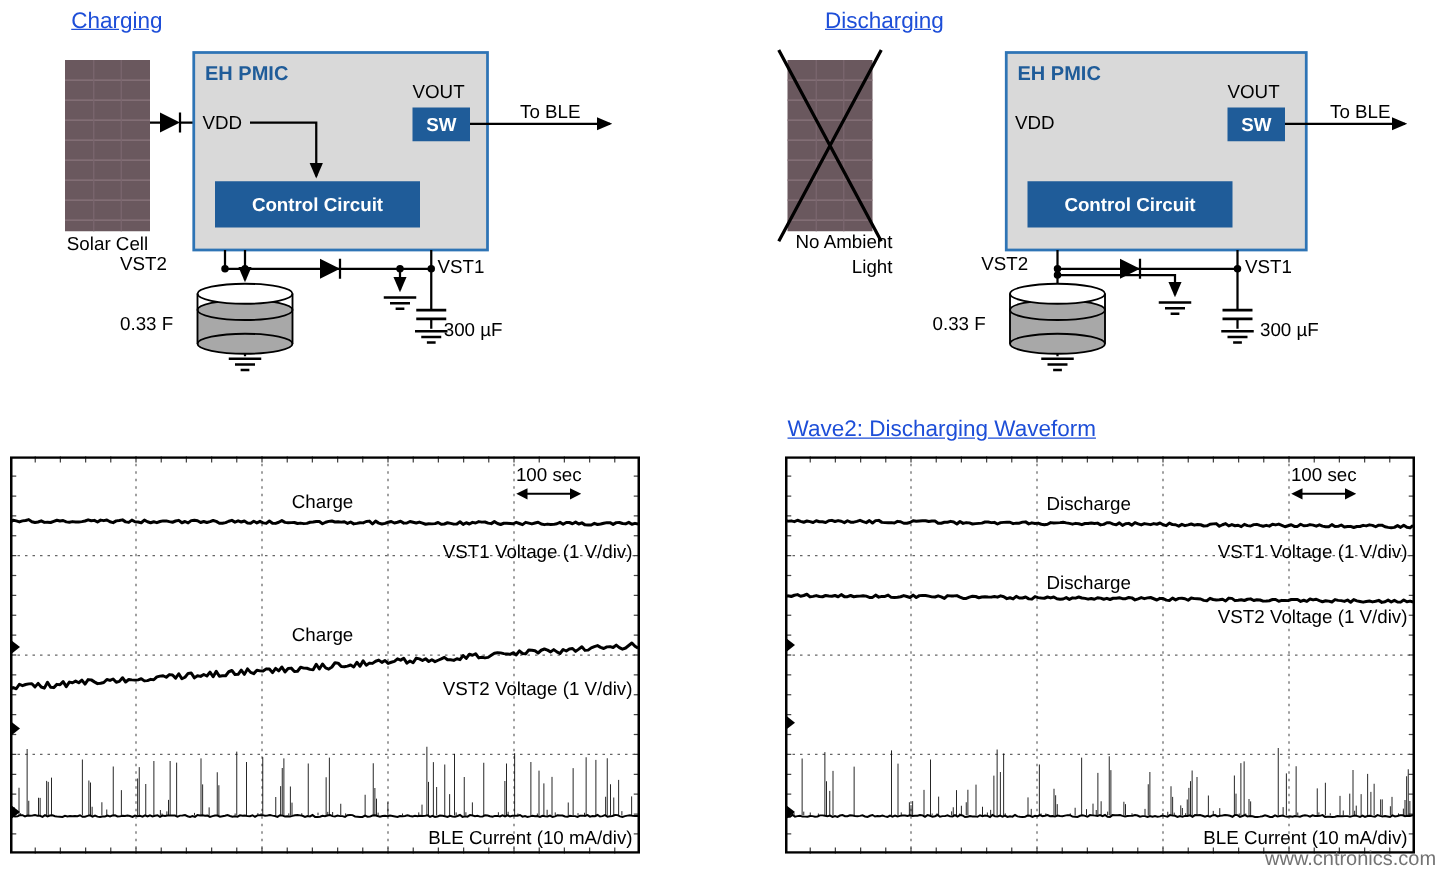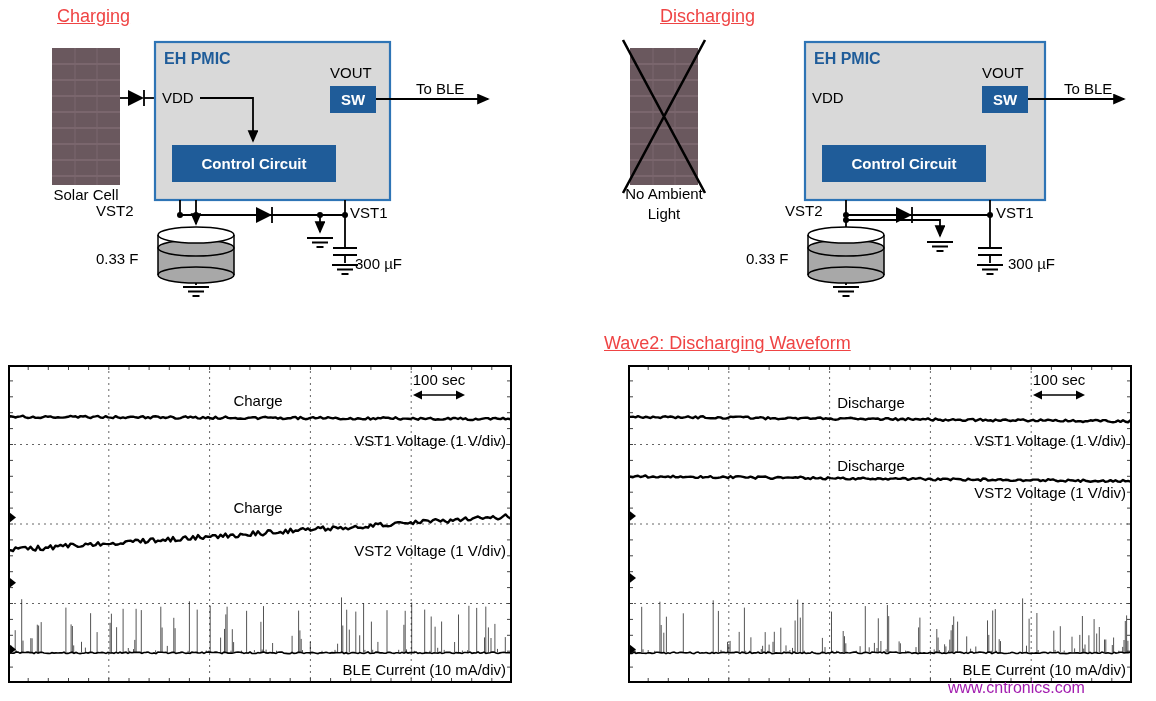--- a/index.html
+++ b/index.html
@@ -1,44 +1,44 @@
 <!DOCTYPE html>
 <html><head>
 <meta charset="utf-8">
 <style>
   *{margin:0;padding:0;box-sizing:border-box}
   body{background:#fff;font-family:"Liberation Sans",sans-serif}
   .page{position:relative;width:1156px;height:701px;background:#fff;overflow:hidden}
-  .dtitle,.wtitle{position:absolute;font-size:18px;font-weight:400;color:#ef4444;text-decoration:underline;white-space:nowrap}
+  .dtitle,.wtitle{position:absolute;font-size:18px;font-weight:400;color:#1d4ed8;text-decoration:underline;white-space:nowrap}
   .circuit{position:absolute}
   .circuit text{font-family:"Liberation Sans",sans-serif}
   .lbl{font-size:15px;fill:#000}
   .pmic-title{font-size:16px;font-weight:bold;fill:#1f5c99}
   .boxlbl{font-size:15px;font-weight:bold;fill:#fff}
   .wire{stroke:#000;stroke-width:1.8;fill:none}
   .plate{stroke:#000;stroke-width:2.2;fill:none}
   .gnd{stroke:#000;stroke-width:2;fill:none}
   .pmic-box{fill:#d9d9d9;stroke:#2e74b5;stroke-width:2.2}
   .bluebox{fill:#1f5c99}
   .dot{fill:#000}
   .solar-stripe{stroke:#8a757d;stroke-width:1;fill:none}
   .solar-col{stroke:#7b666e;stroke-width:1;fill:none}
   .xmark{stroke:#000;stroke-width:2.6;fill:none}
-  .ambient-label{position:absolute;left:614px;top:184px;width:100px;text-align:center;font-size:15px;color:#000;line-height:1.3}
+  .ambient-label{position:absolute;left:614px;top:184px;width:100px;text-align:right;font-size:15px;color:#000;line-height:1.3}
   .scope{position:absolute;background:#fff}
   .scope text{font-family:"Liberation Sans",sans-serif;font-size:15px;fill:#000}
   .gridline{stroke:#666;stroke-width:1;stroke-dasharray:2 4}
   .tick{stroke:#444;stroke-width:1}
   .scope-border{fill:none;stroke:#000;stroke-width:2}
   .trace{fill:none;stroke:#000;stroke-width:2.4;stroke-linejoin:round}
   .trace-base{fill:none;stroke:#000;stroke-width:1.6}
   .spikes{stroke:#000;stroke-width:0.8;fill:none;opacity:.85}
   .chan-marker{fill:#000;stroke:none}
   .time-arrow{stroke:#000;stroke-width:1.6;fill:none}
-  .watermark{position:absolute;left:948px;top:679px;font-size:16px;color:#a21caf;white-space:nowrap}
+  .watermark{position:absolute;left:1012px;top:679px;font-size:16px;color:#737373;white-space:nowrap}
 </style>
 </head>
 <body>
 
 <div class="page">
 
   <h2 class="dtitle" style="left:57px;top:6px">Charging</h2>
   <h2 class="dtitle" style="left:660px;top:6px">Discharging</h2>
 
   <svg class="circuit" style="left:0;top:30px" width="578" height="300" viewBox="0 0 578 300">
@@ -170,21 +170,21 @@
       <path class="wire" d="M412 170V218"></path>
       <path class="plate" d="M400 218H424M400 225H424"></path>
       <path class="wire" d="M412 225V233"></path>
       <path class="gnd" d="M399 235H425M404 239.5H420M408.5 244H415.5"></path>
     </g>
     <text class="lbl" x="430" y="239">300 µF</text>
   </svg>
 
   <div class="ambient-label">No Ambient Light</div>
 
-  <h3 class="wtitle" style="left:604px;top:333px">Wave2: Discharging Waveform</h3>
+  <h3 class="wtitle" style="left:630px;top:333px">Wave2: Discharging Waveform</h3>
 
   <svg id="scope1" class="scope" style="left:8px;top:365px" width="504" height="318" viewBox="0 0 504 318">
     <g class="grid-layer">
         <line x1="100.8" y1="0" x2="100.8" y2="318" class="gridline"></line>
         <line x1="201.6" y1="0" x2="201.6" y2="318" class="gridline"></line>
         <line x1="302.4" y1="0" x2="302.4" y2="318" class="gridline"></line>
         <line x1="403.2" y1="0" x2="403.2" y2="318" class="gridline"></line>
         <line x1="0" y1="79.5" x2="504" y2="79.5" class="gridline"></line>
         <line x1="0" y1="159.0" x2="504" y2="159.0" class="gridline"></line>
         <line x1="0" y1="238.5" x2="504" y2="238.5" class="gridline"></line>

